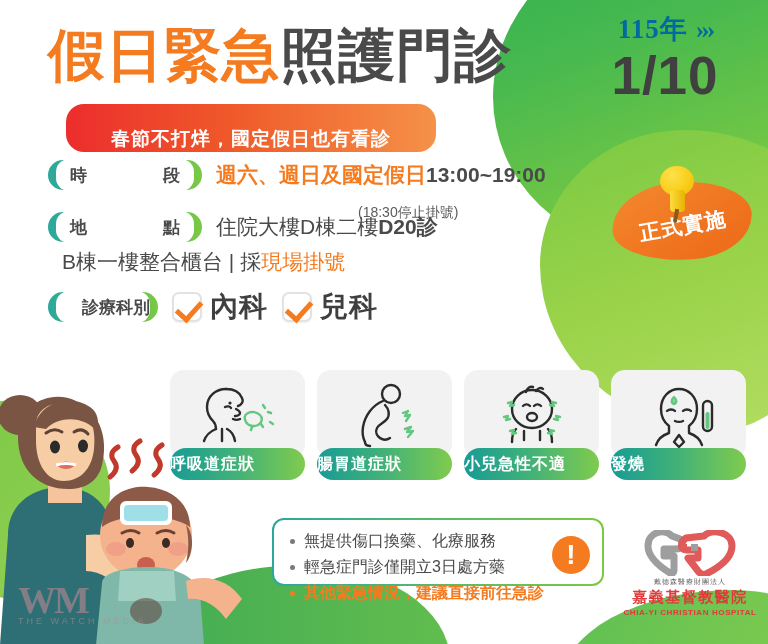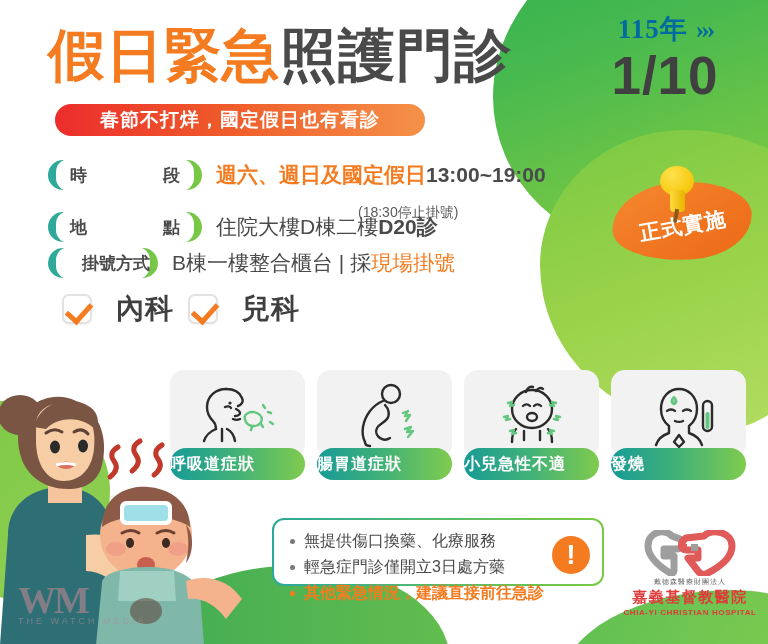--- a/index.html
+++ b/index.html
@@ -41,24 +41,24 @@
   
   .header{position:absolute;left:0;top:0;width:768px;height:160px;z-index:5;}
   .title{
     position:absolute;left:48px;top:24px;
     font-size:57px;line-height:62px;font-weight:bold;letter-spacing:1px;
     white-space:nowrap;
   }
   .title .t-orange{color:#f47b20;}
   .title .t-gray{color:#4a4a4a;}
   .subtitle-pill{
-    position:absolute;left:55px;top:104px;width:370px;height:32px;
+    position:absolute;left:66px;top:104px;width:370px;height:48px;
     border-radius:18px;
     background:linear-gradient(90deg,#ec2d2d 0%,#ef5a2a 45%,#f59148 100%);
-    display:flex;align-items:center;justify-content:center;
+    display:flex;align-items:flex-end;justify-content:center;
   }
   .subtitle-pill span{color:#fff;font-size:19px;font-weight:bold;letter-spacing:1px;}
 
   .date-box{position:absolute;left:575px;top:14px;width:180px;z-index:6;text-align:center;}
   .date-year{color:#0369a1;font-size:27px;font-weight:bold;letter-spacing:1px;line-height:30px;font-family:Liberation Serif, serif;}
   .date-year .arrows{letter-spacing:-3px;font-size:26px;}
   .date-big{color:#404040;font-size:53px;font-weight:bold;line-height:58px;margin-top:2px;letter-spacing:1px;}
 
   
   .pin-badge{position:absolute;left:612px;top:182px;width:140px;height:78px;z-index:7;}
@@ -105,21 +105,21 @@
   .tag-inner span{font-size:17px;font-weight:bold;color:#4a4a4a;letter-spacing:0px;}
   .tag-inner .sp{letter-spacing:14px;padding-left:14px;}
   .row-val{margin-left:14px;font-size:21px;color:#4a4a4a;font-weight:bold;white-space:nowrap;}
   .row-val .orange{color:#f47b20;}
   .row-val .gray-normal{font-weight:normal;}
   .note-small{
     position:absolute;left:310px;top:44px;font-size:14px;color:#5b5b5b;white-space:nowrap;
   }
 
   .row-dept{display:flex;align-items:center;margin-top:4px;}
-  .dept-item{display:flex;align-items:center;margin-left:14px;gap:16px;}
+  .dept-item{display:flex;align-items:center;margin-left:14px;}
   .chk{
     width:30px;height:30px;border-radius:7px;background:#ffffff;
     border:2px solid #e2e2e2;position:relative;box-sizing:border-box;
     box-shadow:0 1px 2px rgba(0,0,0,.06);
   }
   .chk::after{
     content:"";position:absolute;left:7px;top:2px;width:11px;height:20px;
     border:solid #f47b20;border-width:0 5px 5px 0;transform:rotate(42deg);
   }
   .dept-label{font-size:28px;font-weight:bold;color:#3f3f3f;margin-left:8px;letter-spacing:1px;}
@@ -237,31 +237,31 @@
         <div class="tag-inner">
             <span class="sp">地　　點</span>
           </div>
       </div>
       <div class="row-val">
         <span class="gray-normal">住院大樓D棟二樓</span><span>D20診</span>
       </div>
     </div>
 
     <div class="row" style="margin-top:6px;">
+      <div class="row-val">
+        <span class="gray-normal">B棟一樓整合櫃台 | 採</span><span class="orange gray-normal">現場掛號</span>
+      </div>
+    </div>
+
+    <div class="row row-dept" style="margin-top:12px;">
       <div class="tag">
         <div class="tag-inner">
-            <span>掛號方式</span>
+            <span>診療科別</span>
           </div>
       </div>
-      <div class="row-val">
-        <span class="gray-normal">B棟一樓整合櫃台 | 採</span><span class="orange gray-normal">現場掛號</span>
-      </div>
-    </div>
-
-    <div class="row row-dept" style="margin-top:12px;">
       <div class="dept-item">
         <div class="chk"></div>
         <div class="dept-label">內科</div>
       </div>
       <div class="dept-item">
         <div class="chk"></div>
         <div class="dept-label">兒科</div>
       </div>
     </div>
   </div>

